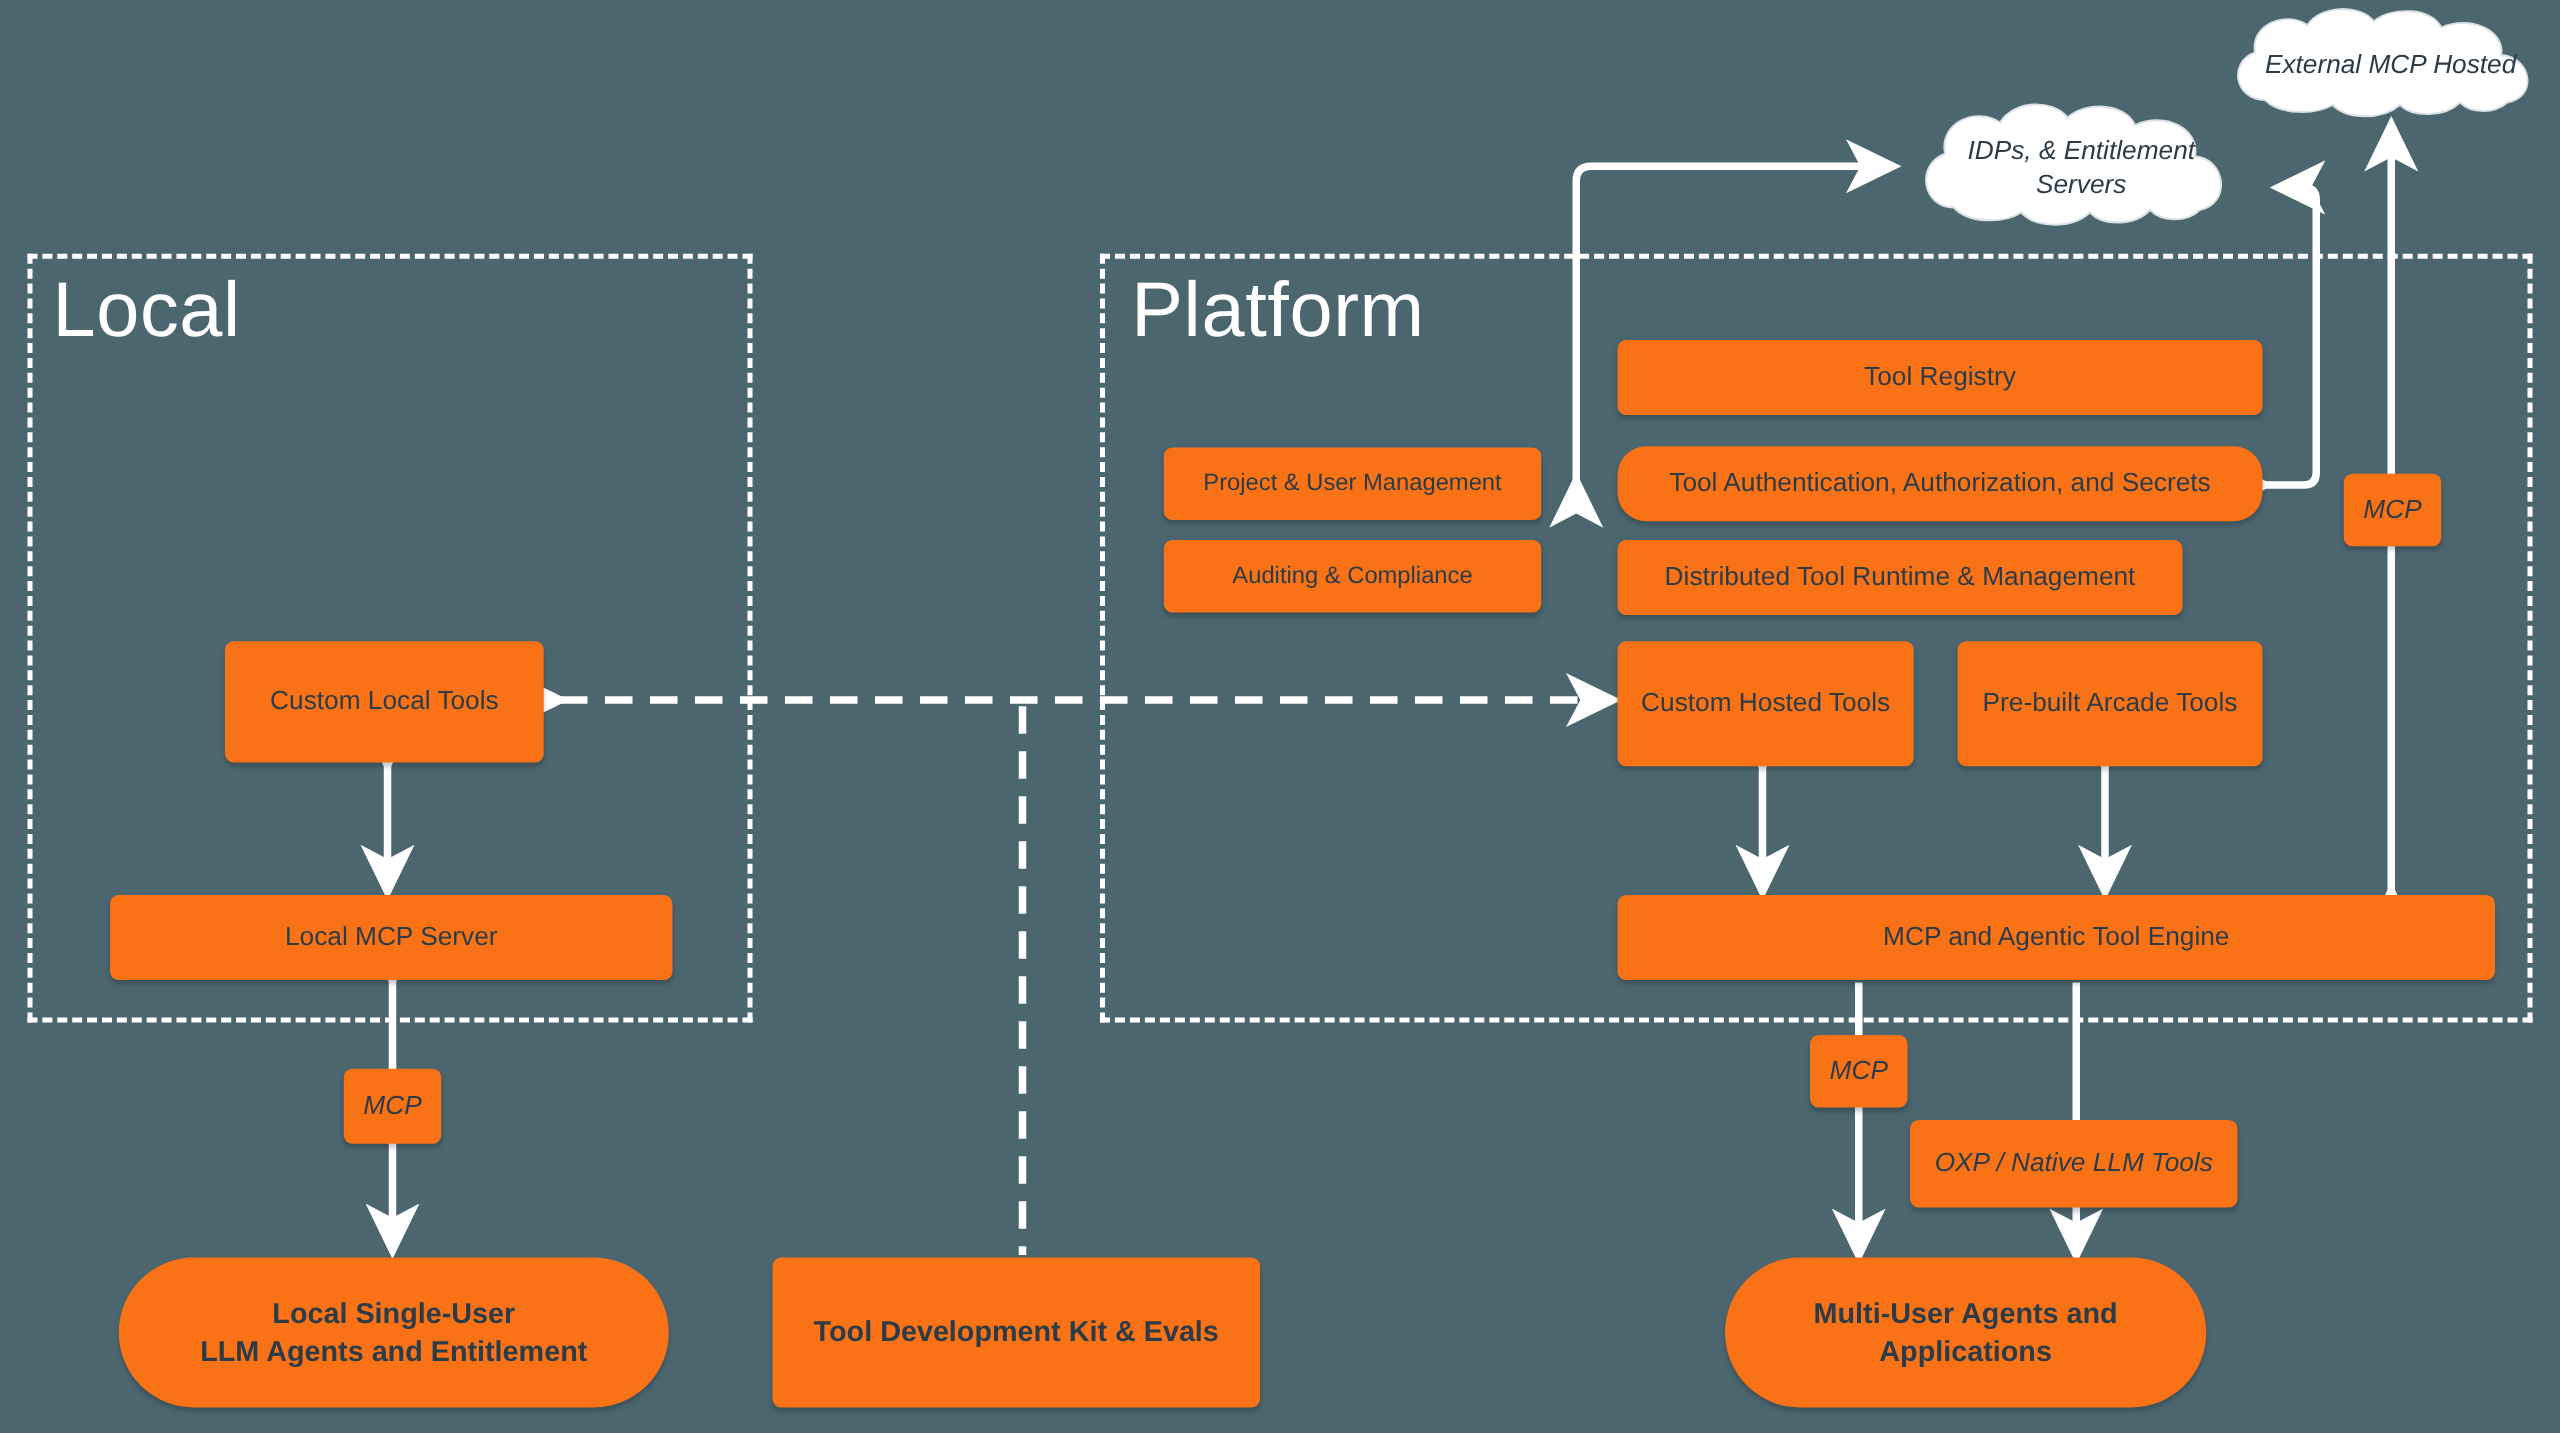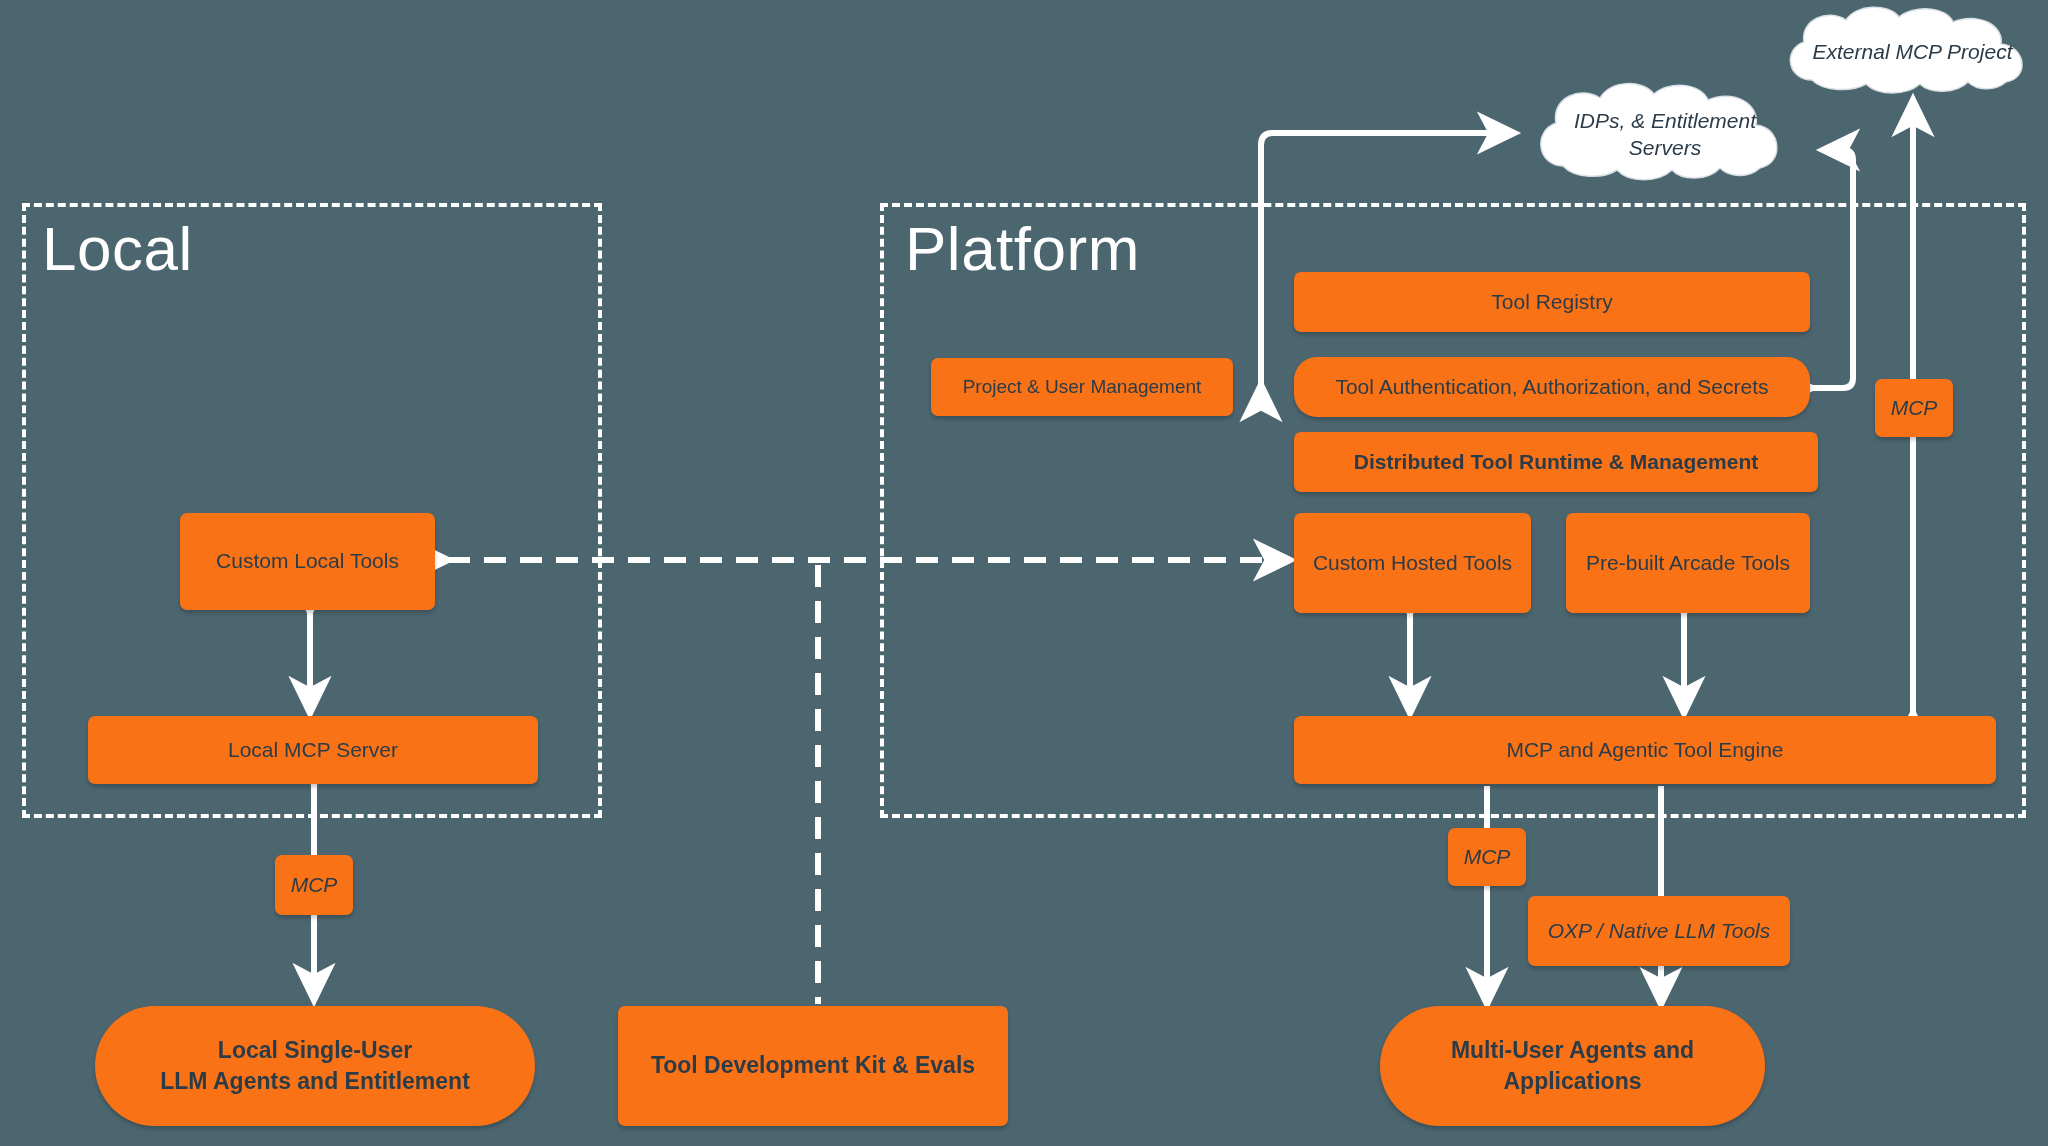--- a/index.html
+++ b/index.html
@@ -127,21 +127,21 @@
   <div class="zone" style="left:880px; top:203px; width:1146px; height:615px;"></div>
   <div class="zone-title" style="left:905px; top:213px;">Platform</div>
 
   <div class="cloud" style="left:1780px; top:6px; width:265px; height:92px;">
     <svg viewBox="0 0 265 92" preserveAspectRatio="none" aria-hidden="true">
       <path d="M32,74 C8,74 2,44 24,36 C20,14 48,2 66,14 C76,-2 108,-3 119,11
                C133,-1 166,0 173,16 C196,6 224,18 221,38 C246,40 250,72 226,76
                C214,86 196,84 188,76 C176,88 150,88 140,78 C126,90 98,90 86,78
                C72,86 44,86 32,74 Z" fill="#ffffff" stroke="#d9e0e3" stroke-width="1.5"></path>
     </svg>
-    <span>External MCP Project</span>
+    <span>External MCP Hosted</span>
   </div>
 
   <div class="cloud" style="left:1530px; top:82px; width:270px; height:104px;">
     <svg viewBox="0 0 270 104" preserveAspectRatio="none" aria-hidden="true">
       <path d="M33,84 C8,84 2,50 26,41 C21,16 51,3 70,16 C81,-2 112,-3 124,12
                C138,-1 170,0 178,18 C202,7 230,21 226,43 C251,45 255,81 230,86
                C218,97 199,95 190,86 C178,99 152,99 142,88 C128,101 99,101 87,88
                C73,97 45,97 33,84 Z" fill="#ffffff" stroke="#d9e0e3" stroke-width="1.5"></path>
     </svg>
     <span>IDPs, &amp; Entitlement Servers</span>
@@ -155,26 +155,27 @@
 
   <div class="box strong pill" style="left:95px; top:1006px; width:440px; height:120px; flex-direction:column;">
     <div>Local Single-User</div>
     <div>LLM Agents and Entitlement</div>
   </div>
 
   <div class="box strong" style="left:618px; top:1006px; width:390px; height:120px;">Tool Development Kit &amp; Evals</div>
 
   <div class="box small" style="left:931px; top:358px; width:302px; height:58px;">Project &amp; User Management</div>
 
+  <div class="box small" style="left:931px; top:432px; width:302px; height:58px;">Auditing &amp; Compliance</div>
 
   <div class="box plain" style="left:1294px; top:272px; width:516px; height:60px;">Tool Registry</div>
 
   <div class="box plain" style="left:1294px; top:357px; width:516px; height:60px;border-radius:23px;">Tool Authentication, Authorization, and Secrets</div>
 
-  <div class="box plain" style="left:1294px; top:432px; width:524px; height:60px;font-weight:bold;">Distributed Tool Runtime &amp; Management</div>
+  <div class="box plain" style="left:1294px; top:432px; width:452px; height:60px;">Distributed Tool Runtime &amp; Management</div>
 
   <div class="box plain" style="left:1294px; top:513px; width:237px; height:100px;">Custom Hosted Tools</div>
 
   <div class="box plain" style="left:1566px; top:513px; width:244px; height:100px;">Pre-built Arcade Tools</div>
 
   <div class="box plain" style="left:1294px; top:716px; width:702px; height:68px;">MCP and Agentic Tool Engine</div>
 
   <div class="box label" style="left:1875px; top:379px; width:78px; height:58px;">MCP</div>
 
   <div class="box label" style="left:1448px; top:828px; width:78px; height:58px;">MCP</div>

